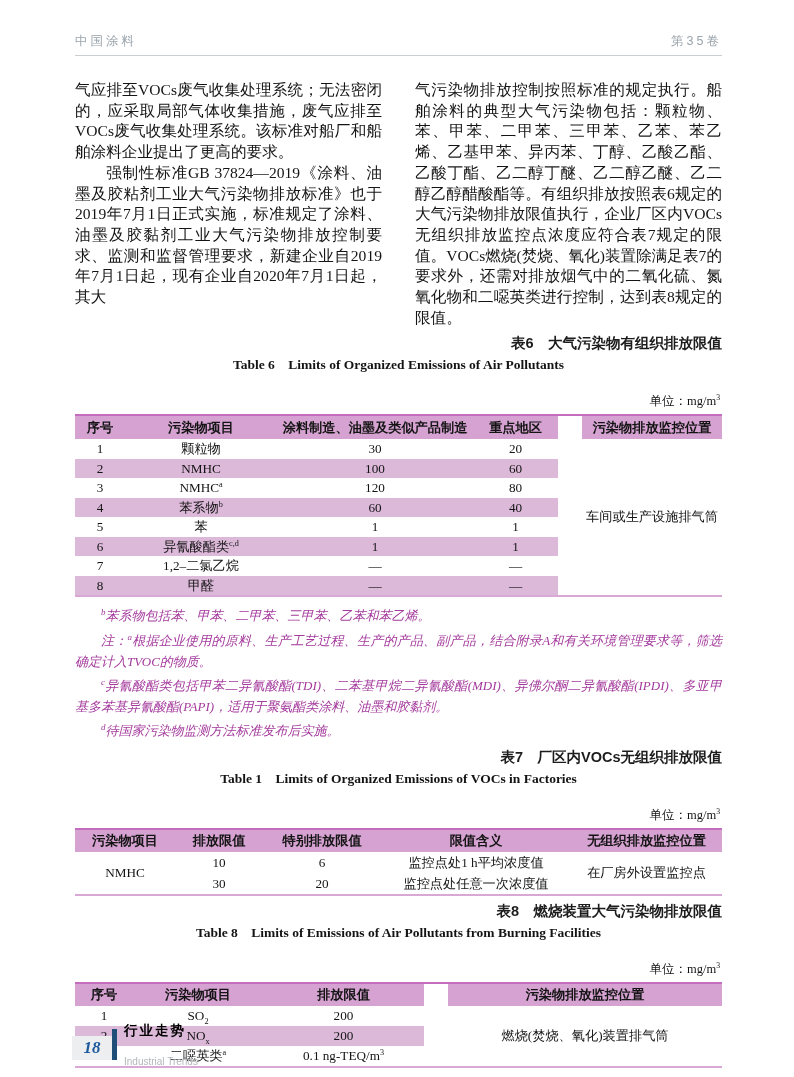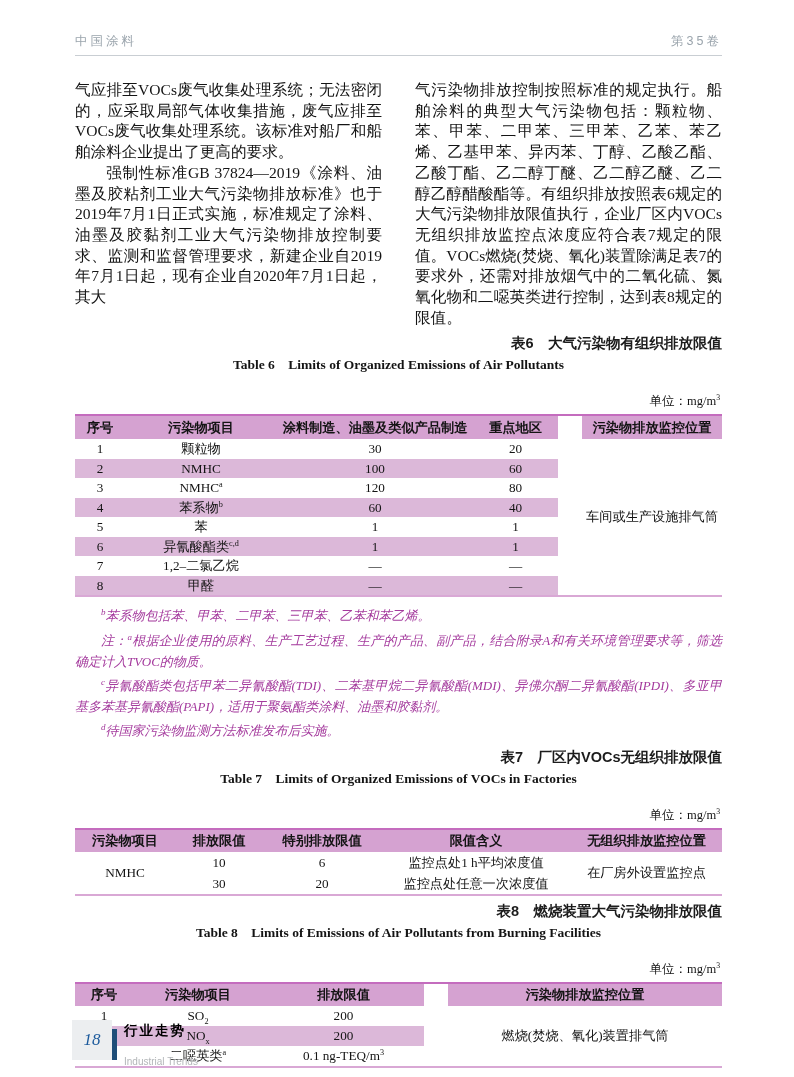--- a/index.html
+++ b/index.html
@@ -76,22 +76,22 @@
   .t8-note { margin-top:4px; }
 
   
   .sec { margin-top:20px; }
   .sec-h { font-family:"Liberation Sans","DejaVu Sans",sans-serif; font-weight:bold;
     font-size:16px; color:#a82c93; margin-bottom:5px; }
   .sec-h .num { margin-right:16px; }
 
   
   .footer { position:absolute; left:72px; bottom:17px; display:flex; align-items:flex-end; }
-  .pagebox { background:#eceef0; width:40px; height:40px; display:flex; align-items:center;
-    justify-content:center; font-style:italic; font-weight:normal; font-size:17px; color:#1c5a9c; }
+  .pagebox { background:#eceef0; width:40px; height:24px; display:flex; align-items:center;
+    justify-content:center; font-style:italic; font-weight:bold; font-size:17px; color:#1c5a9c; }
   .pagebar { width:5px; height:31px; background:#1f4e79; margin-right:7px; }
   .flabels { display:flex; flex-direction:column; justify-content:center; height:31px; }
   .flabel-cn { font-family:"Liberation Sans","DejaVu Sans",sans-serif; font-weight:bold;
     font-size:13.5px; color:#000000; letter-spacing:2px; }
   .flabel-en { font-family:"Liberation Sans","DejaVu Sans",sans-serif; font-size:10px;
     color:#b3b6b9; margin-top:16px; }
 </style>
 </head>
 <body>
 
@@ -182,21 +182,21 @@
       <div class="notes">
         <p><span></span><span class="note-sup">b</span><span>苯系物包括苯、甲苯、二甲苯、三甲苯、乙苯和苯乙烯。</span></p>
         <p><span>注：</span><span class="note-sup">a</span><span>根据企业使用的原料、生产工艺过程、生产的产品、副产品，结合附录A和有关环境管理要求等，筛选确定计入TVOC的物质。</span></p>
         <p><span></span><span class="note-sup">c</span><span>异氰酸酯类包括甲苯二异氰酸酯(TDI)、二苯基甲烷二异氰酸酯(MDI)、异佛尔酮二异氰酸酯(IPDI)、多亚甲基多苯基异氰酸酯(PAPI)，适用于聚氨酯类涂料、油墨和胶黏剂。</span></p>
         <p><span></span><span class="note-sup">d</span><span>待国家污染物监测方法标准发布后实施。</span></p>
       </div>
     </div>
 
     <div class="tblock">
       <div class="tcn">表7　厂区内VOCs无组织排放限值</div>
-      <div class="ten">Table 7　Limits of Organized Emissions of VOCs in Factories</div>
+      <div class="ten">Table 1　Limits of Organized Emissions of VOCs in Factories</div>
       <div class="unit"><span>单位：mg/m</span><sup>3</sup></div>
       <div class="tbl">
         <div class="t7-head">
           <div class="t7c1 hcell">污染物项目</div>
           <div class="t7c2 hcell">排放限值</div>
           <div class="t7c3 hcell">特别排放限值</div>
           <div class="t7c4 hcell">限值含义</div>
           <div class="t7c5 hcell">无组织排放监控位置</div>
         </div>
         <div class="t7-body">

